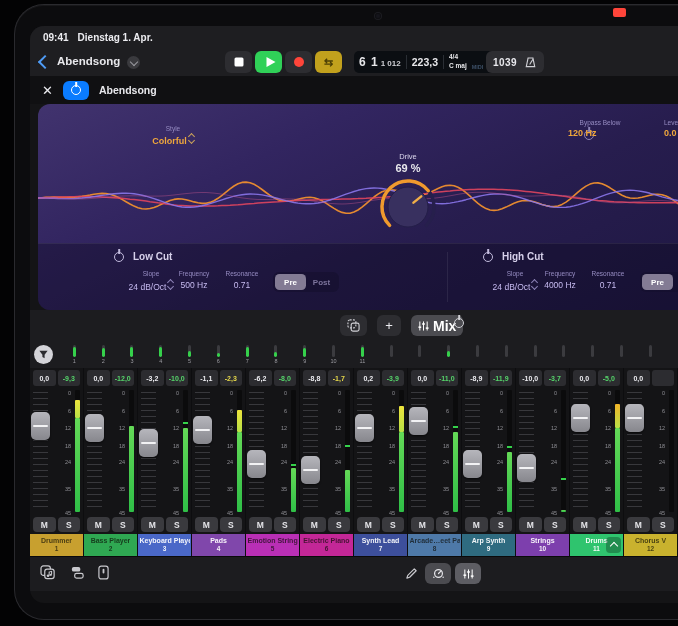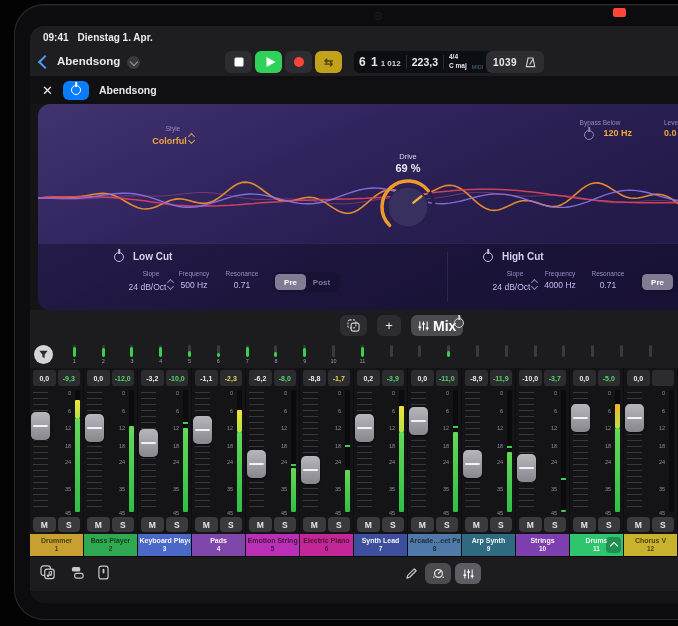--- a/index.html
+++ b/index.html
@@ -66,21 +66,21 @@
   .updn{display:inline-block;vertical-align:1px;margin-left:2px}
   .updn i{display:block;width:4px;height:4px;border-left:1.2px solid #caa25a;border-bottom:1.2px solid #caa25a}
   .updn i.u{transform:rotate(135deg);margin-bottom:-1px}
   .updn i.d{transform:rotate(-45deg)}
   .driveblk{position:absolute;left:340px;top:48px;width:60px;text-align:center}
   .drivelbl{font-size:7.5px;color:#ddd8ee}
   .driveval{font-size:11px;font-weight:bold;margin-top:1px}
   #knob{position:absolute;left:338px;top:70px}
   .rightclust .pglyph{color:#8d84b4}
   .bypassblk{position:absolute;left:530px;top:15px;width:64px;display:flex;flex-direction:column;gap:2px}
-  .bypassval{font-size:9px;text-align:right}
+  .bypassval{font-size:9px;text-align:left}
   .levelblk{position:absolute;left:626px;top:15px;width:60px;display:flex;flex-direction:column;gap:2px}
   .levelblk .lbl,.levelblk .lval{text-align:left}
   .lval{font-size:9px}
   #wave{position:absolute;left:0;top:56px;width:676px;height:80px}
   .fband{position:absolute;left:0;bottom:0;height:66px;right:0;background:rgba(8,5,22,.34);
          border-top:1px solid rgba(255,255,255,.07)}
   .vdiv{position:absolute;left:409px;top:8px;bottom:8px;width:1px;background:rgba(255,255,255,.08)}
   .cutsec{position:absolute;top:0;height:100%}
   .cuttitle{position:absolute;top:7px;display:flex;align-items:center;gap:9px;color:#d6d0ea}
   .cuttitle .pglyph{color:#c2bbdd}

